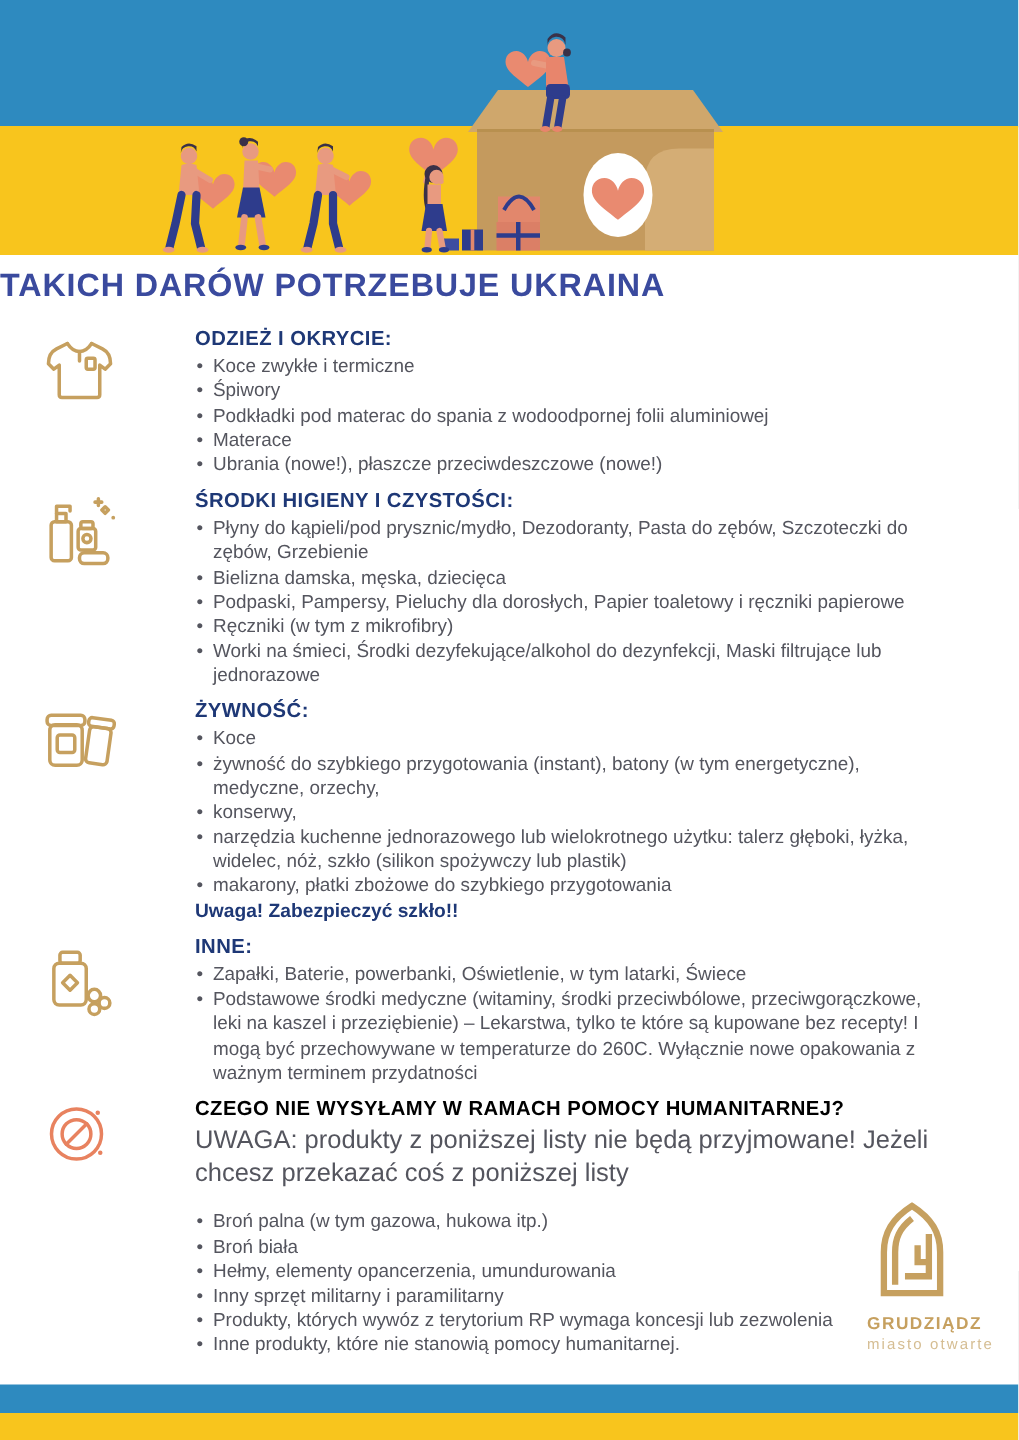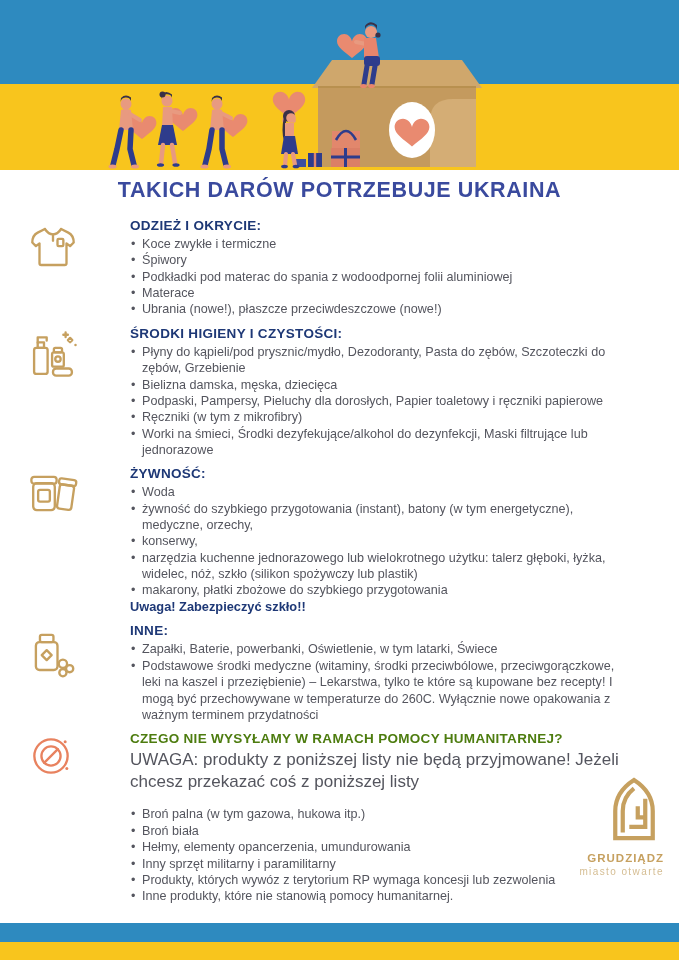--- a/index.html
+++ b/index.html
@@ -10,21 +10,21 @@
     width: 679px; height: 960px;
     margin: 0 auto;
     background: #ffffff;
     overflow: hidden;
   }
   
   .hero { position: absolute; top: 0; left: 0; }
   
   .content { position: absolute; top: 178px; left: 0; width: 679px; }
   .title {
-    text-align: center;
+    text-align: left;
     color: #3A4A9E;
     font-size: 21.5px;
     font-weight: bold;
     letter-spacing: 0.6px;
     margin-bottom: 15px;
   }
   .section { display: flex; margin-bottom: 8px; }
   .icon-col {
     flex: 0 0 130px;
     padding-left: 26px;
@@ -34,21 +34,21 @@
   }
   .icon-col svg { display:block; }
   .text-col { flex: 1; padding-right: 44px; }
   .section-heading {
     color: #1E3876;
     font-size: 13.5px;
     font-weight: bold;
     letter-spacing: 0.3px;
     margin-bottom: 3px;
   }
-  .section-heading.orange { color: #4d7c0f; }
+  .section-heading.orange { color: #000000; }
   ul.items { list-style: none; }
   ul.items li {
     position: relative;
     font-size: 12.6px;
     line-height: 1.3;
     color: #54555E;
     padding-left: 12px;
   }
   ul.items li::before {
     content: "•";
@@ -63,23 +63,23 @@
   }
   .warning {
     font-size: 17px;
     line-height: 1.3;
     color: #54555E;
     margin-bottom: 13px;
   }
   
   .logo {
     position: absolute;
-    left: 578px; top: 776px;
+    left: 578px; top: 800px;
     width: 86px;
-    text-align: right;
+    text-align: left;
   }
   .logo-name {
     color: #C6A05F;
     font-size: 11.5px;
     font-weight: bold;
     letter-spacing: 1px;
     margin-top: 6px;
   }
   .logo-tagline {
     color: #D5BD92;
@@ -252,21 +252,21 @@
             <rect x="34.5" y="13.5" width="19" height="6.5" rx="2.5"></rect>
           </g>
           <rect x="8" y="18" width="24" height="30" rx="4"></rect>
           <rect x="6" y="11" width="28" height="7.5" rx="3"></rect>
           <rect x="13.5" y="25.5" width="13" height="13" rx="2"></rect>
         </svg>
       </div>
       <div class="text-col">
         <h2 class="section-heading">ŻYWNOŚĆ:</h2>
         <ul class="items">
-          <li>Woda</li>
+          <li>Koce</li>
           <li>żywność do szybkiego przygotowania (instant), batony (w tym energetyczne), medyczne, orzechy,</li>
           <li>konserwy,</li>
           <li>narzędzia kuchenne jednorazowego lub wielokrotnego użytku: talerz głęboki, łyżka, widelec, nóż, szkło (silikon spożywczy lub plastik)</li>
           <li>makarony, płatki zbożowe do szybkiego przygotowania</li>
         </ul>
         <div class="note">Uwaga! Zabezpieczyć szkło!!</div>
       </div>
     </div>
 
     <div class="section">

